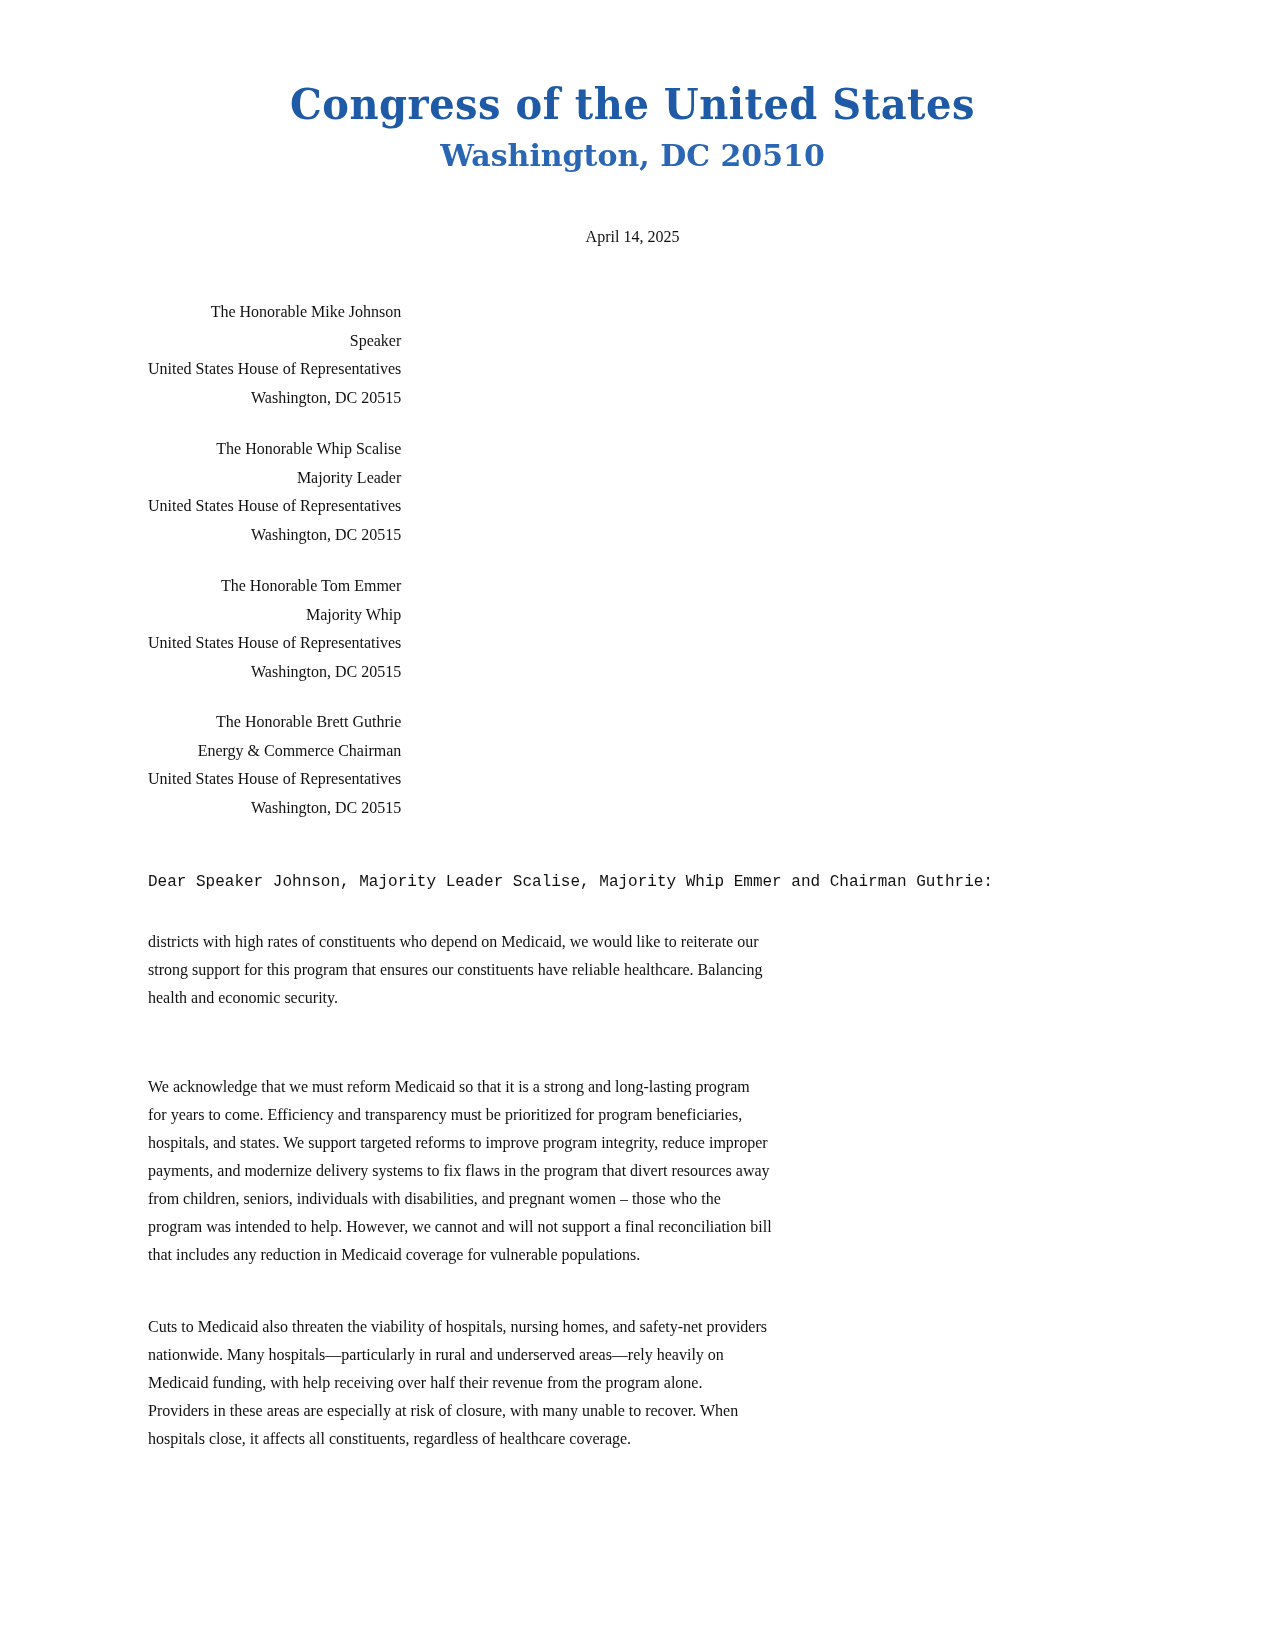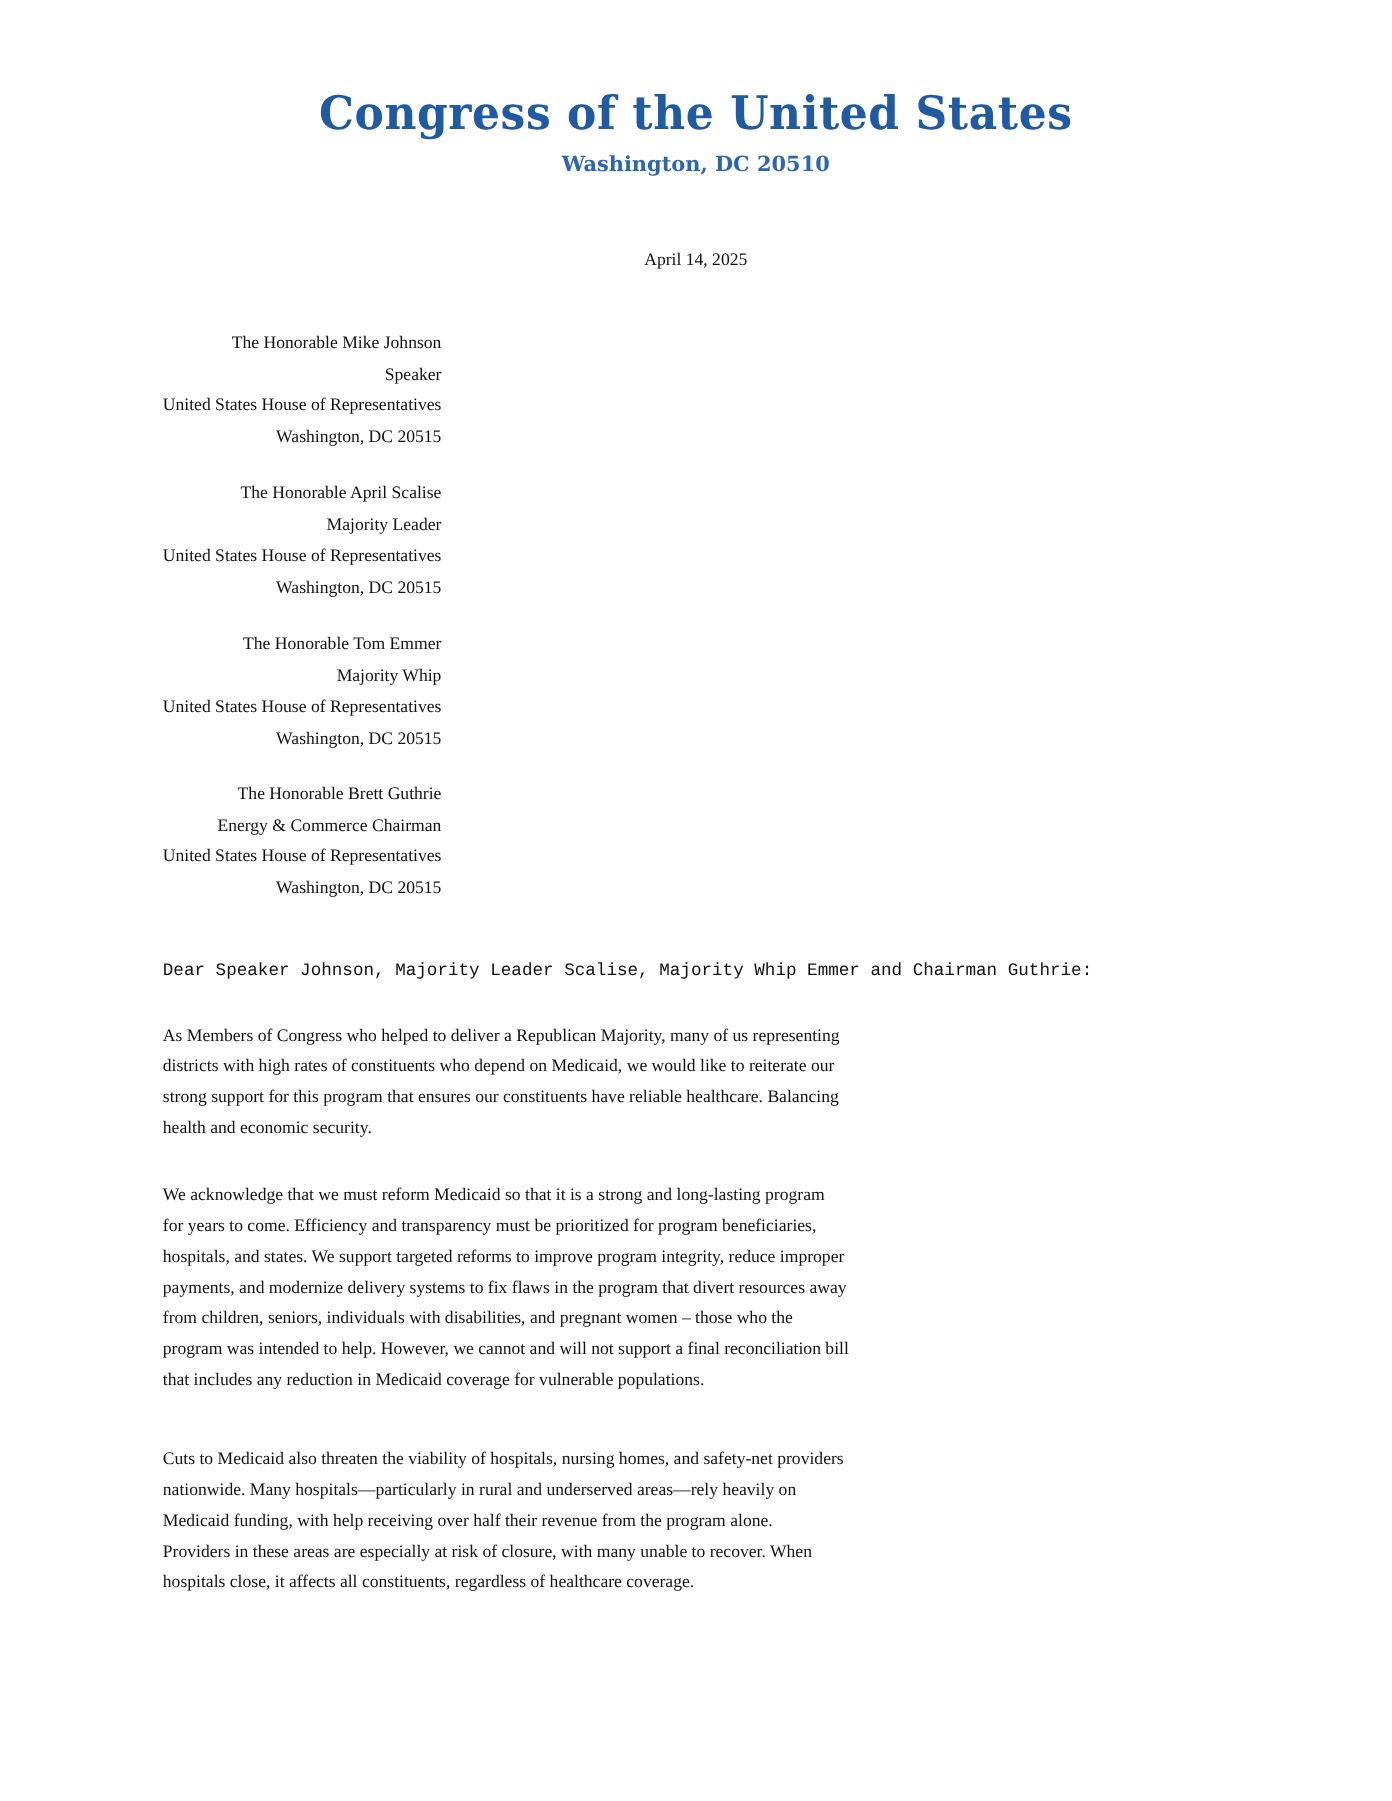--- a/index.html
+++ b/index.html
@@ -5,21 +5,21 @@
     html, body { margin: 0; padding: 0; background: #ffffff; }
     body { width: 1265px; height: 1637px; position: relative; overflow: hidden; }
     .page { position: absolute; left: 0; top: 0; width: 1078px; height: 1637px; background: #fff; color: #111; }
     .letterhead-title {
       position: absolute; left: 0; width: 1265px; top: 80px; text-align: center;
       font-family: "DejaVu Serif", serif; font-weight: bold; font-size: 40px; color: #1f5aa6;
       letter-spacing: 0.5px; transform: scaleY(1.05);
     }
     .letterhead-sub {
       position: absolute; left: 0; width: 1265px; top: 138px; text-align: center;
-      font-family: "DejaVu Serif", serif; font-weight: bold; font-size: 19px; color: #2a66b3;
+      font-family: "DejaVu Serif", serif; font-weight: bold; font-size: 30px; color: #2a66b3;
     }
     .body-text { font-family: "Liberation Serif", serif; font-size: 16px; color: #111; }
     .date { position: absolute; left: 0; width: 1265px; top: 228px; text-align: center; }
     .addr { position: absolute; left: 148px; line-height: 28.5px; text-align: right; }
     .salutation { position: absolute; left: 148px; top: 873px; white-space: nowrap; font-family: Liberation Mono, monospace; }
     .para { position: absolute; left: 148px; width: 980px; line-height: 28px; }
     .para .ln { display: block; white-space: nowrap; }
   </style>
 </head>
 <body>
@@ -30,42 +30,41 @@
 
   <div class="date body-text">April 14, 2025</div>
 
   <div class="addr body-text" style="top:298px">
     <div>The Honorable Mike Johnson</div>
     <div>Speaker</div>
     <div>United States House of Representatives</div>
     <div>Washington, DC 20515</div>
   </div>
   <div class="addr body-text" style="top:435px">
-    <div>The Honorable April Scalise</div>
+    <div>The Honorable Whip Scalise</div>
     <div>Majority Leader</div>
     <div>United States House of Representatives</div>
     <div>Washington, DC 20515</div>
   </div>
   <div class="addr body-text" style="top:572px">
     <div>The Honorable Tom Emmer</div>
     <div>Majority Whip</div>
     <div>United States House of Representatives</div>
     <div>Washington, DC 20515</div>
   </div>
   <div class="addr body-text" style="top:708px">
     <div>The Honorable Brett Guthrie</div>
     <div>Energy &amp; Commerce Chairman</div>
     <div>United States House of Representatives</div>
     <div>Washington, DC 20515</div>
   </div>
 
   <div class="salutation body-text">Dear Speaker Johnson, Majority Leader Scalise, Majority Whip Emmer and Chairman Guthrie:</div>
 
   <div class="para body-text" style="top:928px">
-    <span class="ln">As Members of Congress who helped to deliver a Republican Majority, many of us representing</span>
     <span class="ln">districts with high rates of constituents who depend on Medicaid, we would like to reiterate our</span>
     <span class="ln">strong support for this program that ensures our constituents have reliable healthcare. Balancing</span>
     <span class="ln">health and economic security.</span>
   </div>
 
   <div class="para body-text" style="top:1073px">
     <span class="ln">We acknowledge that we must reform Medicaid so that it is a strong and long-lasting program</span>
     <span class="ln">for years to come. Efficiency and transparency must be prioritized for program beneficiaries,</span>
     <span class="ln">hospitals, and states. We support targeted reforms to improve program integrity, reduce improper</span>
     <span class="ln">payments, and modernize delivery systems to fix flaws in the program that divert resources away</span>

